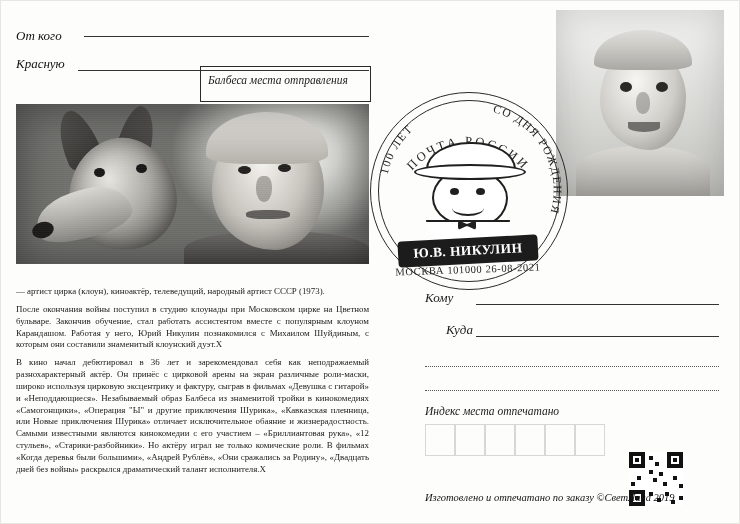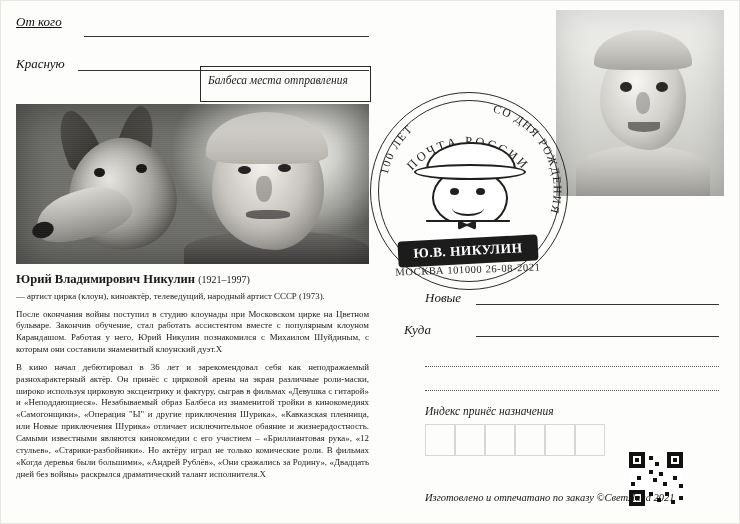--- a/index.html
+++ b/index.html
@@ -5,21 +5,21 @@
   html,body{margin:0;padding:0;background:#ffffff;}
   body{width:740px;height:524px;font-family:"Liberation Serif",serif;color:#1a1a1a;}
   .card{position:relative;width:740px;height:524px;overflow:hidden;background:#fdfdfb;}
   .card:before{
     content:"";position:absolute;inset:0;
     box-shadow:inset 0 0 0 1px #e7e7e2;
     pointer-events:none;
   }
 
   
-  .lbl-ot-kogo{position:absolute;left:16px;top:14px;font-style:italic;font-size:13px;color:#111;text-decoration:underline;}
+  .lbl-ot-kogo{position:absolute;left:16px;top:28px;font-style:italic;font-size:13px;color:#111;}
   .line-ot-kogo{position:absolute;left:84px;top:36px;width:285px;border-bottom:1px solid #333;height:0;}
   .lbl-otkuda{position:absolute;left:16px;top:56px;font-style:italic;font-size:13px;color:#111;}
   .line-otkuda{position:absolute;left:78px;top:70px;width:291px;border-bottom:1px solid #333;height:0;}
 
   
   .index-box{position:absolute;left:200px;top:66px;width:169px;height:34px;border:1px solid #2b2b2b;background:transparent;}
   .index-box .t{position:absolute;left:7px;top:7px;font-style:italic;font-size:11.5px;white-space:nowrap;}
 
   
   .photo{position:absolute;left:16px;top:104px;width:353px;height:160px;overflow:hidden;background:#7d7d7a;}
@@ -55,21 +55,21 @@
     background:linear-gradient(180deg,#6b6966,#3b3a38);}
   .vign{position:absolute;inset:0;box-shadow:inset 0 0 44px rgba(0,0,0,.45);}
   .grain{position:absolute;inset:0;opacity:.16;
     background-image:repeating-linear-gradient(0deg,rgba(255,255,255,.25) 0 1px,rgba(0,0,0,0) 1px 2px);}
 
   
   .bio{position:absolute;left:16px;top:272px;width:353px;}
   .bio h1{margin:0 0 2px 0;font-size:12.6px;font-weight:bold;line-height:1.25;}
   .bio h1 .years{font-weight:normal;font-size:10px;}
   .bio p{margin:0 0 6px 0;font-size:8.9px;line-height:1.33;text-align:justify;}
-  .bio p.first{margin-top:3px;}
+  .bio p.first{margin-top:14px;}
 
   
   .sculpt{position:absolute;left:556px;top:10px;width:168px;height:186px;overflow:hidden;background:#e8e8e6;}
   .sculpt .bg{position:absolute;inset:0;background:linear-gradient(180deg,#f3f3f1 0%,#d9d9d6 55%,#bfbfbb 100%);}
   .sc-head{position:absolute;left:44px;top:36px;width:86px;height:104px;border-radius:48% 52% 42% 58%/52% 50% 50% 48%;
     background:radial-gradient(ellipse at 42% 34%,#f7f6f3 0%,#cfcdc8 55%,#8f8d88 95%);}
   .sc-cap{position:absolute;left:38px;top:20px;width:98px;height:40px;border-radius:60% 60% 35% 35%/95% 95% 18% 18%;
     background:linear-gradient(180deg,#e4e2de,#aaa8a3);}
   .sc-eye1{position:absolute;left:64px;top:72px;width:12px;height:10px;border-radius:50%;background:#2a2926;}
   .sc-eye2{position:absolute;left:100px;top:72px;width:12px;height:10px;border-radius:50%;background:#2a2926;}
@@ -100,21 +100,21 @@
   .pm-banner{position:absolute;left:28px;top:146px;width:140px;height:26px;background:#1c1c1c;border-radius:4px;
     transform:rotate(-3deg);}
   .pm-banner span{position:absolute;left:0;top:0;width:140px;height:26px;display:flex;align-items:center;justify-content:center;
     color:#fff;font-size:13.5px;font-weight:bold;letter-spacing:.4px;font-family:"Liberation Serif",serif;}
   .pm-bottom{position:absolute;left:-2px;top:172px;width:200px;text-align:center;font-size:10.5px;letter-spacing:.6px;
     font-family:"Liberation Serif",serif;color:#1f1f1f;transform:rotate(-2deg);}
 
   
   .lbl-komu{position:absolute;left:425px;top:290px;font-style:italic;font-size:13px;}
   .line-komu{position:absolute;left:476px;top:304px;width:243px;border-bottom:1px solid #333;}
-  .lbl-kuda{position:absolute;left:404px;top:322px;font-style:italic;font-size:13px;}
+  .lbl-kuda{position:absolute;left:446px;top:322px;font-style:italic;font-size:13px;}
   .line-kuda{position:absolute;left:476px;top:336px;width:243px;border-bottom:1px solid #333;}
   .dot-line{position:absolute;left:425px;width:294px;border-bottom:1px dotted #555;height:0;}
   .dl1{top:366px;} .dl2{top:390px;}
 
   .lbl-index-dest{position:absolute;left:425px;top:405px;font-style:italic;font-size:11.5px;}
   .dest-grid{position:absolute;left:425px;top:424px;width:294px;height:30px;}
   .dest-grid .cell{position:absolute;top:0;width:28px;height:30px;border:1px solid #d7d7d3;}
 
   
   .qr{position:absolute;left:629px;top:452px;width:54px;height:54px;background:#fff;}
@@ -152,24 +152,20 @@
     <div class="man-hair"></div>
     <div class="man-eye1"></div>
     <div class="man-eye2"></div>
     <div class="man-nose"></div>
     <div class="man-mouth"></div>
     <div class="grain"></div>
     <div class="vign"></div>
   </div>
 
   <div class="bio">
-    <h1>
-      <span>Юрий Владимирович Никулин</span>
-      <span class="years">(1921–1997)</span>
-    </h1>
     <p class="first">— артист цирка (клоун), киноактёр, телеведущий, народный артист СССР (1973).</p>
     <p>После окончания войны поступил в студию клоунады при Московском цирке на Цветном бульваре. Закончив обучение, стал работать ассистентом вместе с популярным клоуном Карандашом. Работая у него, Юрий Никулин познакомился с Михаилом Шуйдиным, с которым они составили знаменитый клоунский дуэт.Х</p>
     <p>В кино начал дебютировал в 36 лет и зарекомендовал себя как неподражаемый разнохарактерный актёр. Он принёс с цирковой арены на экран различные роли-маски, широко используя цирковую эксцентрику и фактуру, сыграв в фильмах «Девушка с гитарой» и «Неподдающиеся». Незабываемый образ Балбеса из знаменитой тройки в кинокомедиях «Самогонщики», «Операция "Ы" и другие приключения Шурика», «Кавказская пленница, или Новые приключения Шурика» отличает исключительное обаяние и жизнерадостность. Самыми известными являются кинокомедии с его участием – «Бриллиантовая рука», «12 стульев», «Старики-разбойники». Но актёру играл не только комические роли. В фильмах «Когда деревья были большими», «Андрей Рублёв», «Они сражались за Родину», «Двадцать дней без войны» раскрылся драматический талант исполнителя.Х</p>
 
   </div>
 
   <div class="sculpt">
     <div class="bg"></div>
     <div class="sc-shoulders"></div>
     <div class="sc-head"></div>
@@ -212,30 +208,30 @@
       <div class="pm-collar"></div>
       <div class="pm-bow"></div>
     </div>
 
     <div class="pm-banner">
       <span>Ю.В. НИКУЛИН</span>
     </div>
     <div class="pm-bottom">МОСКВА 101000  26-08-2021</div>
   </div>
 
-  <div class="lbl-komu">Новые</div>
+  <div class="lbl-komu">Кому</div>
   <div class="line-komu"></div>
 
   <div class="lbl-kuda">Куда</div>
   <div class="line-kuda"></div>
 
   <div class="dot-line dl1"></div>
   <div class="dot-line dl2"></div>
 
-  <div class="lbl-index-dest">Индекс принёс назначения</div>
+  <div class="lbl-index-dest">Индекс места отпечатано</div>
   <div class="dest-grid">
     <div class="cell" style="left:0px;"></div>
     <div class="cell" style="left:30px;"></div>
     <div class="cell" style="left:60px;"></div>
     <div class="cell" style="left:90px;"></div>
     <div class="cell" style="left:120px;"></div>
     <div class="cell" style="left:150px;"></div>
   </div>
 
   <div class="qr">
@@ -264,14 +260,14 @@
     <div class="px" style="left:50px;top:32px;width:4px;height:4px;"></div>
     <div class="px" style="left:20px;top:40px;width:4px;height:4px;"></div>
     <div class="px" style="left:28px;top:46px;width:4px;height:4px;"></div>
     <div class="px" style="left:36px;top:40px;width:4px;height:4px;"></div>
     <div class="px" style="left:42px;top:48px;width:4px;height:4px;"></div>
     <div class="px" style="left:50px;top:44px;width:4px;height:4px;"></div>
     <div class="px" style="left:8px;top:24px;width:4px;height:4px;"></div>
     <div class="px" style="left:2px;top:30px;width:4px;height:4px;"></div>
   </div>
 
-  <div class="made-by">Изготовлено и отпечатано по заказу ©СветЛана 2021</div>
+  <div class="made-by">Изготовлено и отпечатано по заказу ©СветЛана 2019</div>
 </div>
 
 </body></html>

